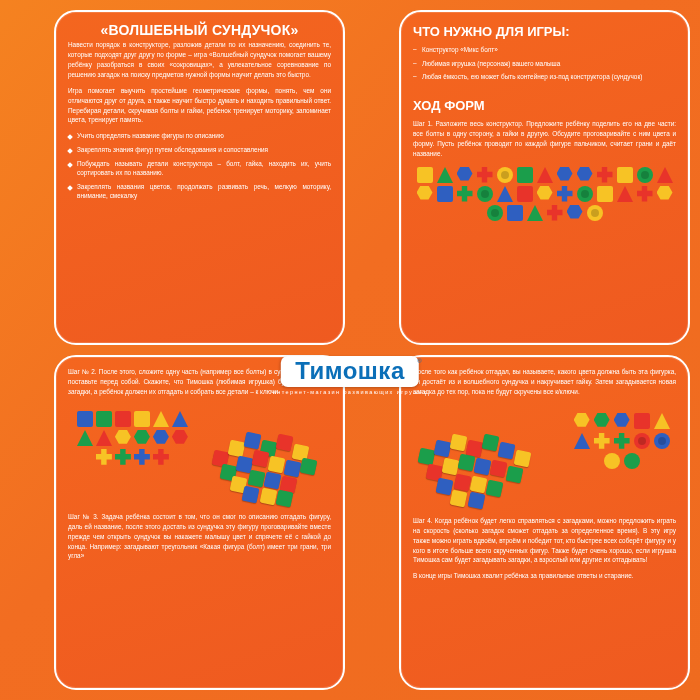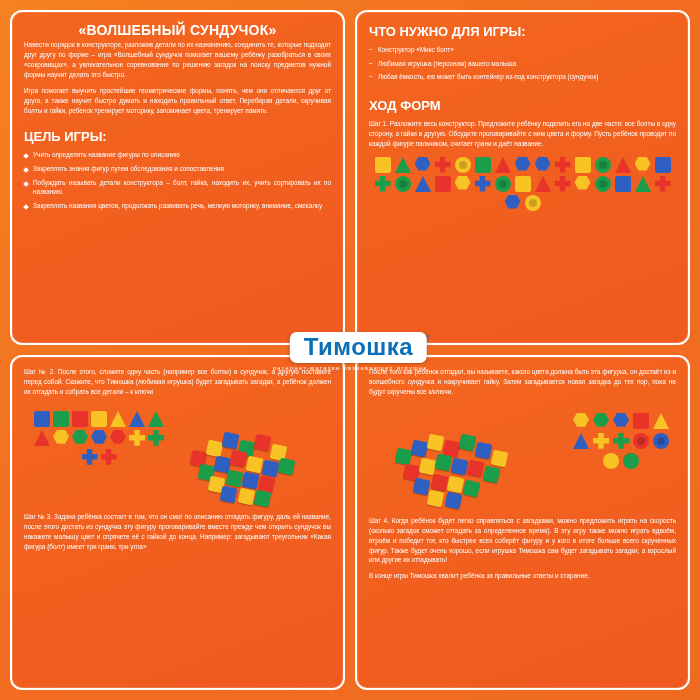--- a/index.html
+++ b/index.html
@@ -19,26 +19,27 @@
     position: relative;
     width: 100%; height: 100%;
     display: grid;
     grid-template-columns: 1fr 1fr;
     grid-template-rows: 1fr 1fr;
     gap: 10px;
   }
   .card {
     background: #f15a22;
     border: 2px solid #ffffff;
-    border-radius: 12px;
+    border-radius: 22px;
     padding: 10px 12px;
     color: #ffffff;
     overflow: hidden;
     position: relative;
     box-shadow: 0 0 0 1px rgba(255,255,255,0.15) inset;
+    margin-left: 44px;
   }
   .card.left-top { background: linear-gradient(160deg,#f4661f,#ef5a20); }
   .card.right-top { background: linear-gradient(160deg,#f4661f,#ef5a20); }
   .card.left-bottom { background: linear-gradient(160deg,#f4661f,#ef5a20); }
   .card.right-bottom { background: linear-gradient(160deg,#f4661f,#ef5a20); }
 
   h1.title {
     font-size: 14px;
     text-align: center;
     letter-spacing: 0.2px;
@@ -136,24 +137,24 @@
     width: 15px; height: 15px;
     border-radius: 2px;
     transform: rotate(12deg);
     box-shadow: 0 1px 1px rgba(0,0,0,0.25);
   }
 
   
   .logo {
     position: absolute;
     left: 50%;
-    top: 332px;
+    top: 356px;
     transform: translateX(-50%);
     z-index: 20;
-    text-align: right;
+    text-align: center;
   }
   .logo-badge {
     display: inline-block;
     background: #ffffff;
     border-radius: 7px;
     padding: 3px 14px 4px 14px;
     box-shadow: 0 1px 3px rgba(0,0,0,0.25);
   }
   .logo-text {
     font-size: 24px;
@@ -181,21 +182,20 @@
 <body>
 
 <div class="page">
   <div class="grid">
 
     <div class="card left-top">
       <div class="stack">
         <h1 class="title">«ВОЛШЕБНЫЙ СУНДУЧОК»</h1>
         <p class="body">Навести порядок в конструкторе, разложив детали по их назначению, соединить те, которые подходят друг другу по форме – игра «Волшебный сундучок помогает вашему ребёнку разобраться в своих «сокровищах», а увлекательное соревнование по решению загадок на поиску предметов нужной формы научит делать это быстро.</p>
         <p class="body">Игра помогает выучить простейшие геометрические формы, понять, чем они отличаются друг от друга, а также научит быстро думать и находить правильный ответ. Перебирая детали, скручивая болты и гайки, ребенок тренирует моторику, запоминает цвета, тренирует память.</p>
-        <h2 class="section">ЦЕЛЬ ИГРЫ:</h2>
         <ul class="bullets">
           <li>Учить определять название фигуры по описанию</li>
           <li>Закреплять знания фигур путем обследования и сопоставления</li>
           <li>Побуждать называть детали конструктора – болт, гайка, находить их, учить сортировать их по названию.</li>
           <li>Закреплять названия цветов, продолжать развивать речь, мелкую моторику, внимание, смекалку</li>
         </ul>
       </div>
     </div>
 
     <div class="card right-top">

